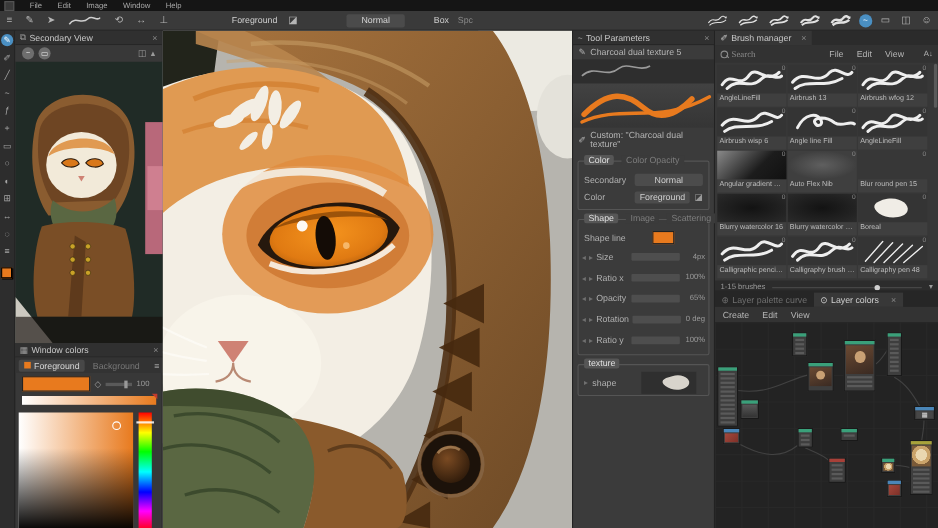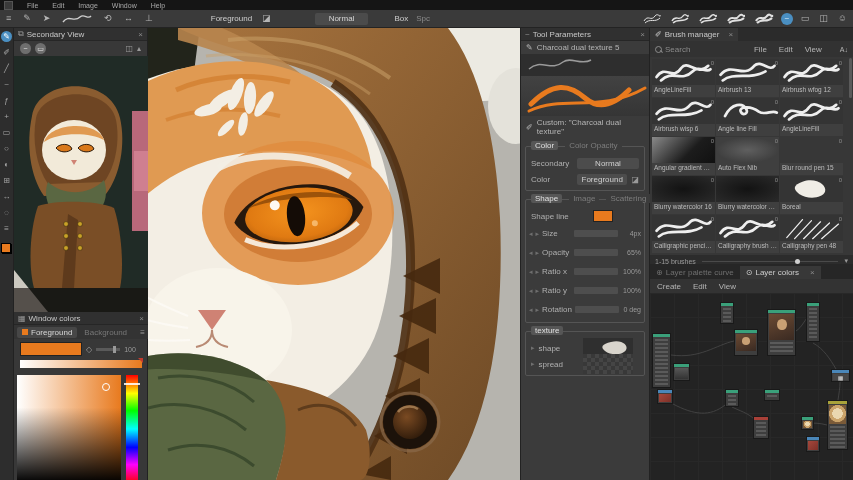--- a/index.html
+++ b/index.html
@@ -83,21 +83,21 @@
   .sl-val{width:24px;text-align:right;color:#9a9a9a;font-size:7px;}
   .orange-sw{width:18px;height:10px;background:#e87a1e;border:1px solid #222;margin-left:auto;margin-right:26px;}
   .tex-thumb{width:52px;height:20px;background:#2f2f2f;margin-left:auto;margin-right:6px;position:relative;overflow:hidden;}
   .checker{background-image:repeating-conic-gradient(#454545 0% 25%,#383838 25% 50%);background-size:8px 8px;}
   
   .brushpanel{left:650px;top:28px;width:203px;height:236px;background:#373737;box-sizing:border-box;}
   .bm-head{height:13px;background:#2b2b2b;display:flex;}
   .bm-tab{background:#363636;display:flex;align-items:center;gap:3px;padding:0 5px;font-size:8px;color:#c8c8c8;}
   .bm-toolbar{height:16px;background:#323232;display:flex;align-items:center;font-size:8px;color:#9a9a9a;
               padding:0 5px;gap:10px;}
-  .search{display:flex;align-items:center;gap:3px;width:78px;color:#8b8b8b;}
+  .search{display:flex;align-items:center;gap:3px;width:78px;color:#8b8b8b;font-family:Liberation Serif, serif;}
   .search .glass{position:relative;width:7px;height:7px;}
   .search .glass i{position:absolute;left:0;top:0;width:5px;height:5px;border:1px solid #8b8b8b;border-radius:50%;}
   .search .glass b{position:absolute;left:5px;top:5px;width:3px;height:1px;background:#8b8b8b;transform:rotate(45deg);}
   .bm-menus{display:flex;gap:12px;margin-left:auto;color:#b5b5b5;}
   .bm-sort{margin-left:8px;color:#b5b5b5;font-size:7px;}
   .bgrid{display:grid;grid-template-columns:repeat(3,63px);grid-auto-rows:38px;gap:1px;padding:2px;}
   .bcard{background:#3f3f3f;position:relative;}
   .bthumb{height:26px;background:#343434;position:relative;overflow:hidden;}
   .bname{font-size:6.5px;color:#bdbdbd;padding:1px 2px;white-space:nowrap;overflow:hidden;text-overflow:ellipsis;}
   .bbadge{position:absolute;right:1px;top:1px;font-size:6px;color:#8a8a8a;}
@@ -449,65 +449,60 @@
           <div class="sl-row">
             <span class="sl-pin">◂</span>
             <span class="sl-pin">▸</span>
             <span class="sl-lbl">Size</span>
             <span class="sl-track"><span class="sl-fill" style="width:14.000000000000002%"></span></span>
             <span class="sl-val">4px</span>
           </div>
           <div class="sl-row">
             <span class="sl-pin">◂</span>
             <span class="sl-pin">▸</span>
+            <span class="sl-lbl">Ratio x</span>
+            <span class="sl-track"><span class="sl-fill" style="width:100%"></span></span>
+            <span class="sl-val">100%</span>
+          </div>
+          <div class="sl-row">
+            <span class="sl-pin">◂</span>
+            <span class="sl-pin">▸</span>
             <span class="sl-lbl">Opacity</span>
             <span class="sl-track"><span class="sl-fill" style="width:72%"></span></span>
             <span class="sl-val">65%</span>
           </div>
           <div class="sl-row">
             <span class="sl-pin">◂</span>
             <span class="sl-pin">▸</span>
-            <span class="sl-lbl">Ratio x</span>
+            <span class="sl-lbl">Rotation</span>
             <span class="sl-track"><span class="sl-fill" style="width:100%"></span></span>
-            <span class="sl-val">100%</span>
+            <span class="sl-val">0 deg</span>
           </div>
           <div class="sl-row">
             <span class="sl-pin">◂</span>
             <span class="sl-pin">▸</span>
             <span class="sl-lbl">Ratio y</span>
             <span class="sl-track"><span class="sl-fill" style="width:100%"></span></span>
             <span class="sl-val">100%</span>
-          </div>
-          <div class="sl-row">
-            <span class="sl-pin">◂</span>
-            <span class="sl-pin">▸</span>
-            <span class="sl-lbl">Rotation</span>
-            <span class="sl-track"><span class="sl-fill" style="width:100%"></span></span>
-            <span class="sl-val">0 deg</span>
           </div>
         </div>
     </div>
     <div class="group">
       <div class="gtabs">
           <span class="gtab active">texture</span>
         </div>
       <div id="texrows">
           <div class="prow">
             <span class="sl-pin">▸</span>
             <span class="lbl">shape</span>
             <span class="tex-thumb">
               <svg width="52" height="20">
                 <path d="M28,4 C38,1 46,7 43,12 C40,17 28,18 22,13 C17,9 19,6 28,4 Z" fill="#d8d4cc"></path>
               </svg>
             </span>
-          </div>
-          <div class="prow">
-            <span class="sl-pin">▸</span>
-            <span class="lbl">spread</span>
-            <span class="tex-thumb checker"></span>
           </div>
         </div>
     </div>
   </div>
 
   <div class="abs brushpanel">
     <div class="bm-head">
       <span class="bm-tab">
         <span>✐</span>
         <span>Brush manager</span>

